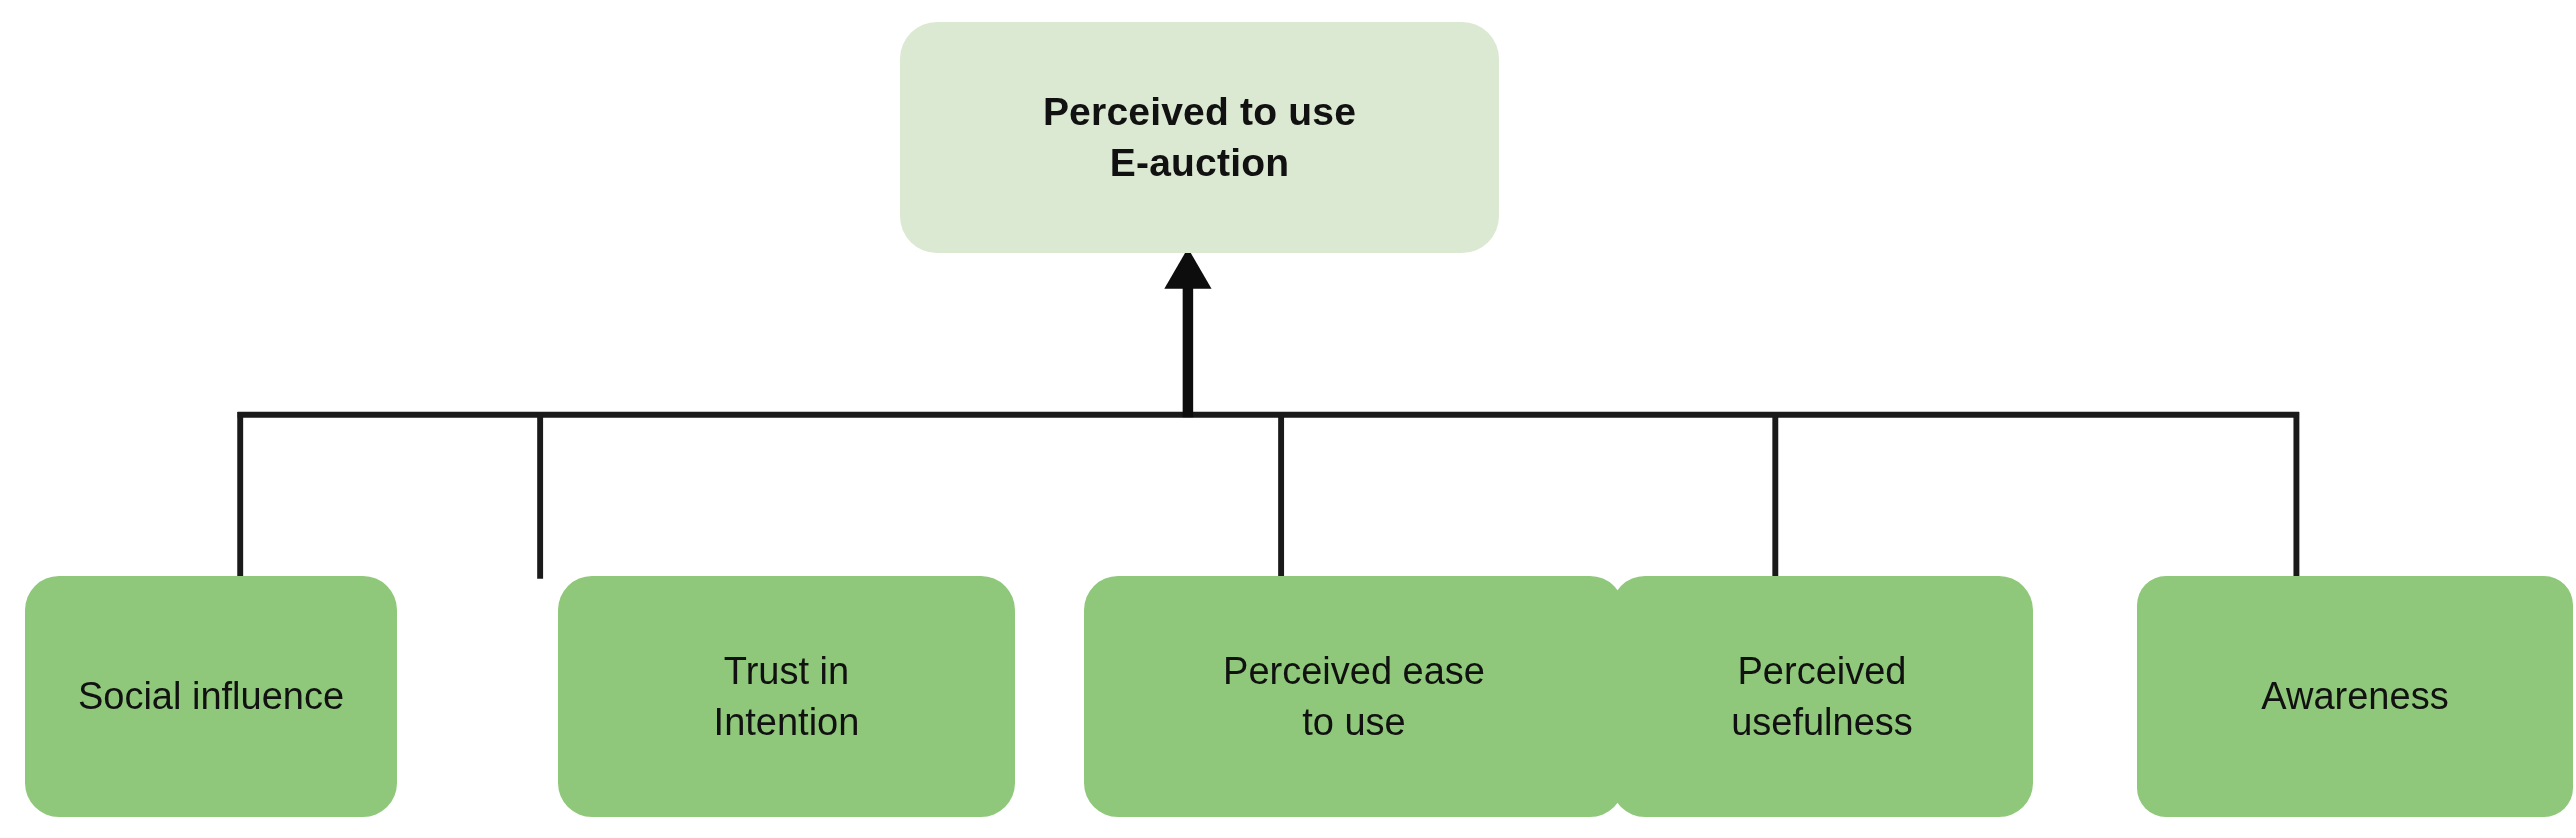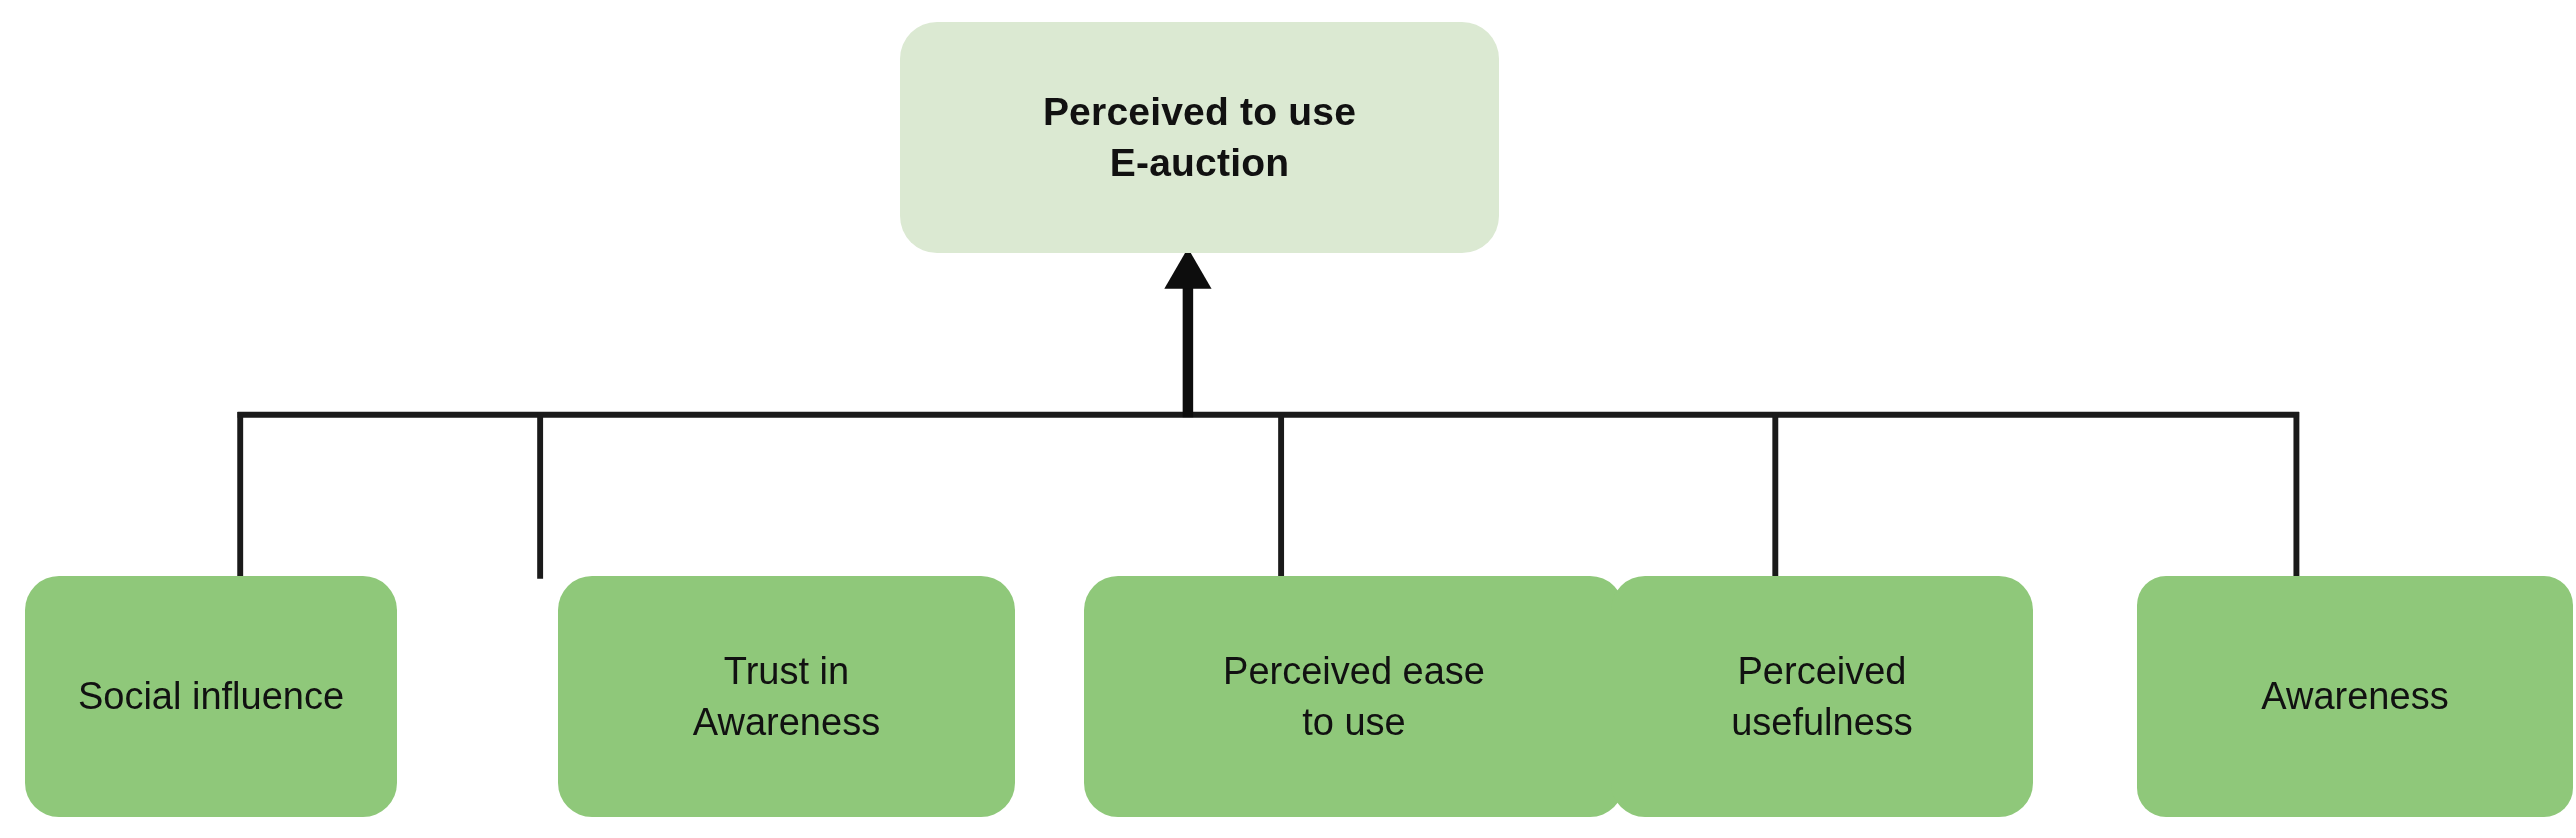--- a/index.html
+++ b/index.html
@@ -87,21 +87,21 @@
     <span class="node-label">Perceived to use
 E-auction</span>
   </div>
 
   <div class="node node-leaf leaf-0">
     <span class="node-label">Social influence</span>
   </div>
 
   <div class="node node-leaf leaf-1">
     <span class="node-label">Trust in
-Awareness</span>
+Intention</span>
   </div>
 
   <div class="node node-leaf leaf-2">
     <span class="node-label">Perceived ease
 to use</span>
   </div>
 
   <div class="node node-leaf leaf-3">
     <span class="node-label">Perceived
 usefulness</span>

